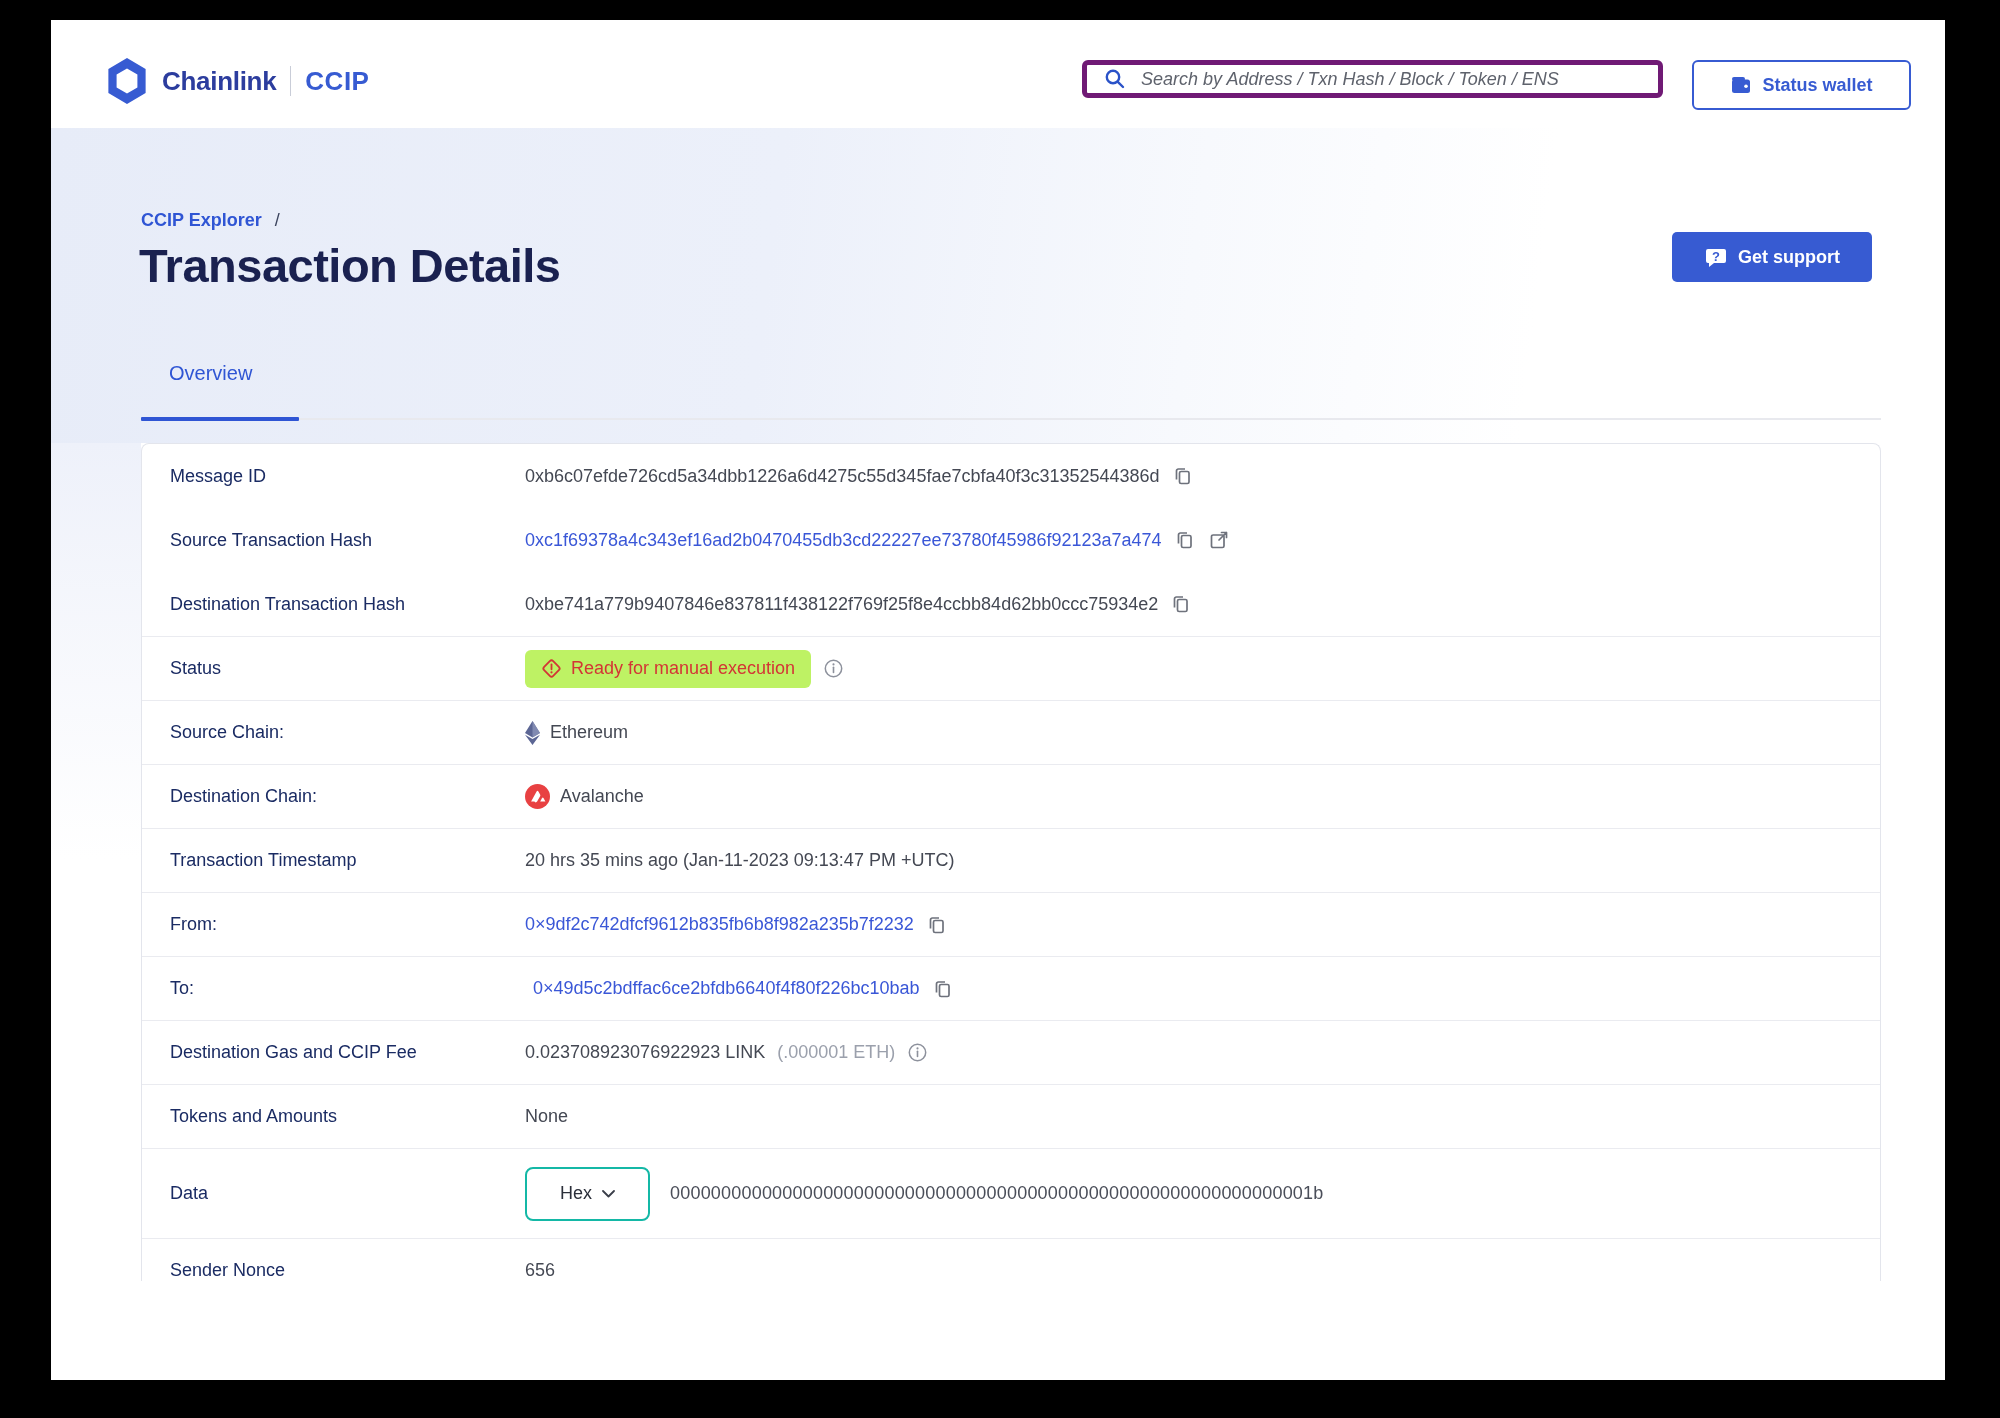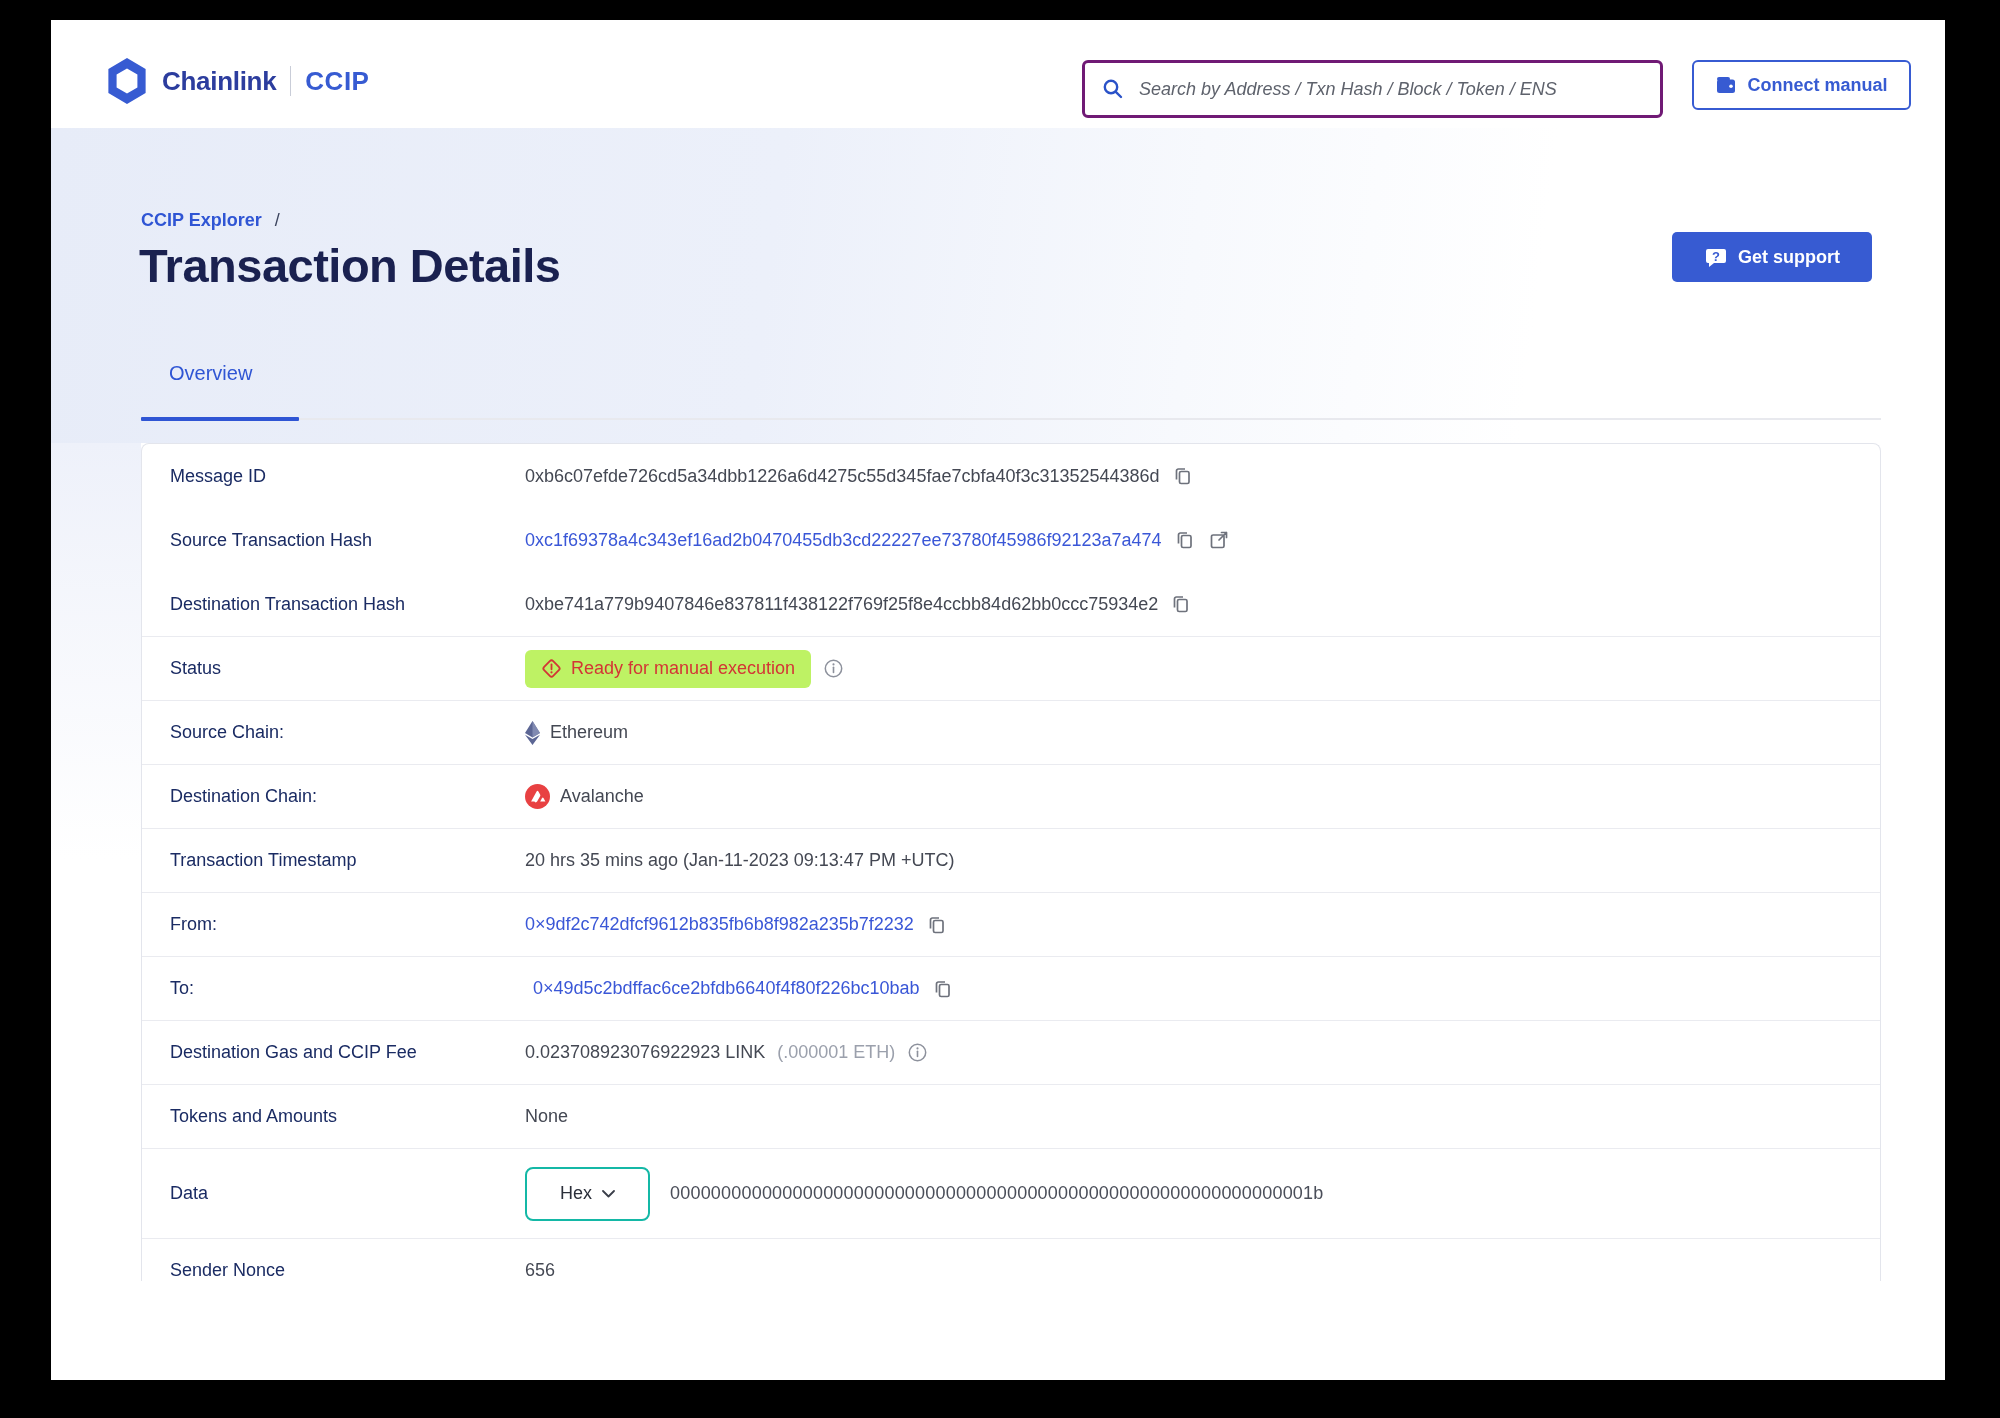--- a/index.html
+++ b/index.html
@@ -6,21 +6,21 @@
   body{width:2000px;height:1418px;background:#000;position:relative;
        font-family:"Liberation Sans", sans-serif; -webkit-font-smoothing:antialiased;}
   .page{position:absolute;left:32px;top:20px;width:1894px;height:1360px;
         background:#ffffff;overflow:hidden;margin-left:19px;}
   
   .header{position:absolute;left:0;top:0;width:100%;height:108px;background:#fff;z-index:3;}
   .brand{position:absolute;left:55px;top:38px;display:flex;align-items:center;gap:14px;cursor:pointer;}
   .brand-name{font-size:26px;font-weight:700;color:#2c3d9e;letter-spacing:-0.3px;}
   .brand-sep{width:1px;height:30px;background:#c9cdd8;}
   .brand-product{font-size:26px;font-weight:700;color:#375bd2;letter-spacing:0.5px;}
-  .search-box{position:absolute;left:1031px;top:40px;width:581px;height:58px;border:3px solid #701a75;
+  .search-box{position:absolute;left:1031px;top:40px;width:581px;height:38px;border:5px solid #701a75;
         border-radius:6px;display:flex;align-items:center;padding:0 16px;gap:12px;box-sizing:border-box;background:#fff;}
   .search-box input{border:0;outline:none;flex:1;font-style:italic;font-size:18px;color:#5e626c;
         font-family:"Liberation Sans",sans-serif;background:transparent;}
   .search-box input::placeholder{color:#5e626c;opacity:1;}
   .connect-btn{position:absolute;left:1641px;top:40px;width:219px;height:50px;border:2px solid #375bd2;
         border-radius:6px;background:#fff;display:flex;align-items:center;justify-content:center;gap:10px;
         box-sizing:border-box;cursor:pointer;}
   .connect-btn span{color:#375bd2;font-size:18px;font-weight:700;}
   
   .hero{position:absolute;left:0;top:108px;width:100%;height:315px;
@@ -90,21 +90,21 @@
     </div>
 
     <button class="connect-btn">
       <span style="display:flex;">
         <svg width="22" height="22" viewBox="0 0 22 22">
           <rect x="2" y="3" width="13" height="4" rx="2" fill="#375bd2"></rect>
           <rect x="2" y="5.5" width="18" height="13.5" rx="2.5" fill="#375bd2"></rect>
           <circle cx="16" cy="12.2" r="1.8" fill="#ffffff"></circle>
         </svg>
       </span>
-      <span>Connect manual</span>
+      <span>Status wallet</span>
     </button>
   </div>
 
   <div class="hero"></div>
   <div class="left-fade"></div>
 
   <div class="breadcrumb">
     <a>CCIP Explorer</a>
     <span class="sep">/</span>
   </div>

